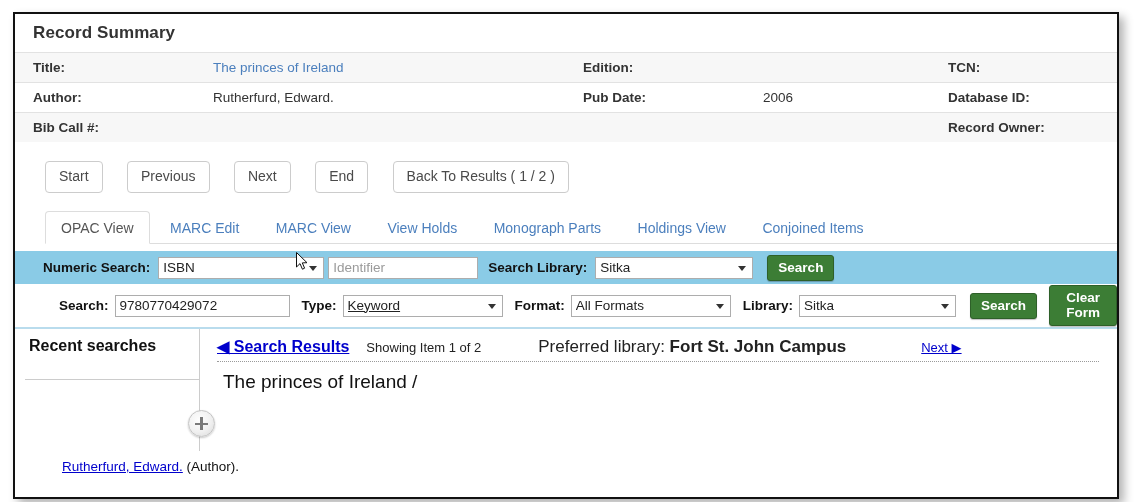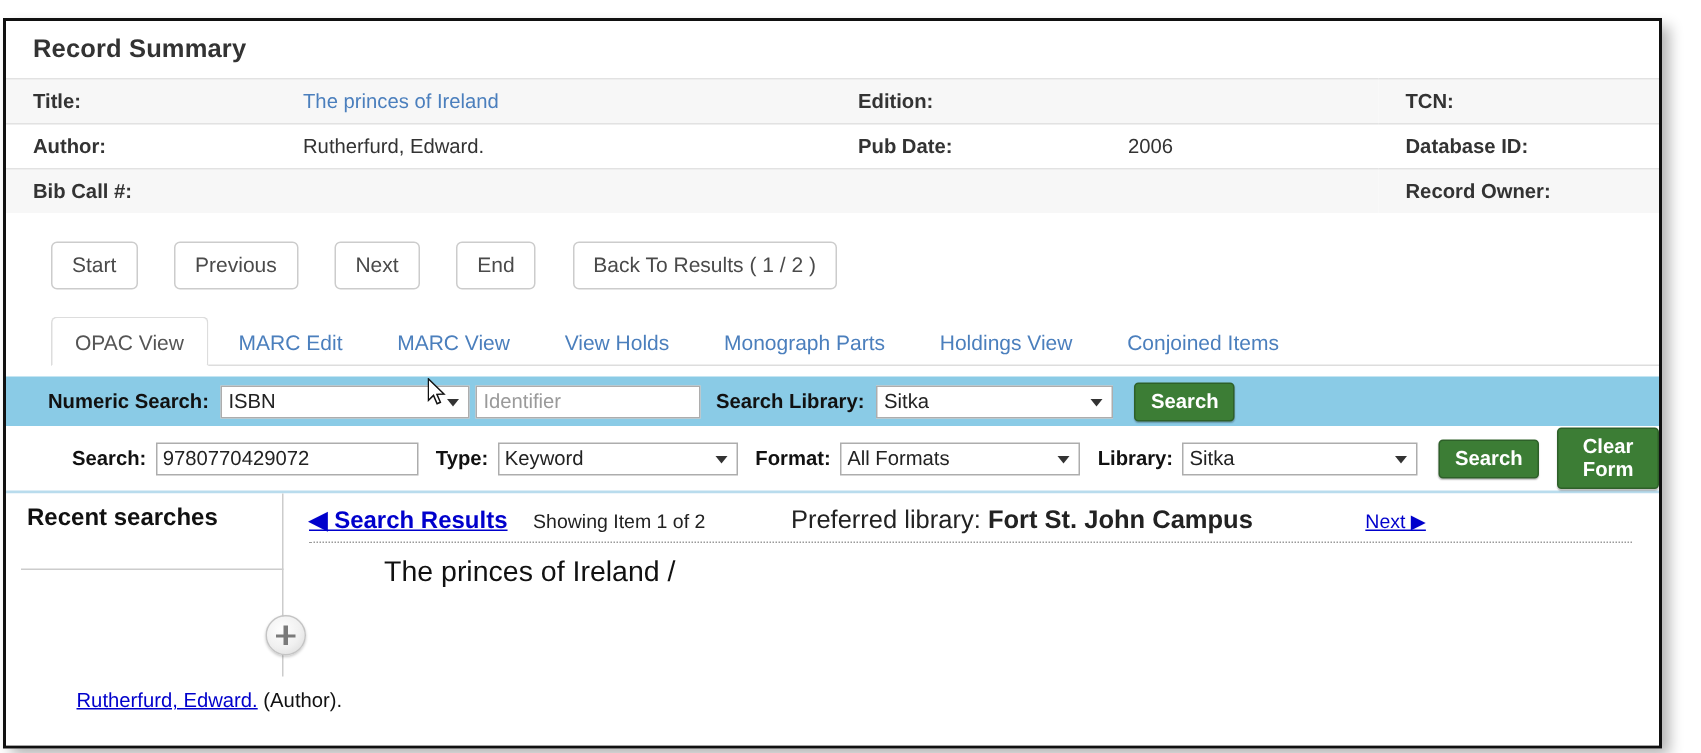--- a/index.html
+++ b/index.html
@@ -15,21 +15,21 @@
   #root {
     position: relative;
     width: 1134px;
     height: 502px;
     background: #ffffff;
   }
 
   
   .window-frame {
     position: absolute;
-    left: 2px;
+    left: 13px;
     top: 12px;
     width: 1106px;
     height: 487px;
     border: 2px solid #111111;
     background: #ffffff;
     box-sizing: border-box;
     box-shadow: 5px 5px 9px rgba(0,0,0,0.30);
     overflow: hidden;
   }
 
@@ -326,21 +326,20 @@
   }
   .dotted-rule {
     margin: 6px 0 0 16px;
     width: 882px;
     border-top: 1px dotted #9a9a9a;
   }
   .rec-title {
     font-size: 19px;
     color: #111111;
     padding: 9px 0 0 22px;
-    margin-left: 44px;
   }
   
   .author-line {
     position: absolute;
     left: 47px;
     top: 445px;
     font-size: 13.5px;
     color: #111111;
   }
   .author-line a { color: #0000cc; text-decoration: underline; }
@@ -427,21 +426,21 @@
           <span class="caret"></span>
         </span>
         <button class="greenbtn" style="margin-left:14px;">Search</button>
       </div>
 
       <div class="search-row">
         <span class="srch-label">Search:</span>
         <input class="ctl" style="width: 175px;" type="text" value="9780770429072">
         <span class="srch-label sp">Type:</span>
         <span class="selwrap">
-          <select class="ctl" style="width:160px;">
+          <select class="ctl" style="width:160px;text-decoration:underline;">
             <option>Keyword</option>
           </select>
           <span class="caret"></span>
         </span>
         <span class="srch-label sp">Format:</span>
         <span class="selwrap">
           <select class="ctl" style="width:160px;">
             <option>All Formats</option>
           </select>
           <span class="caret"></span>

